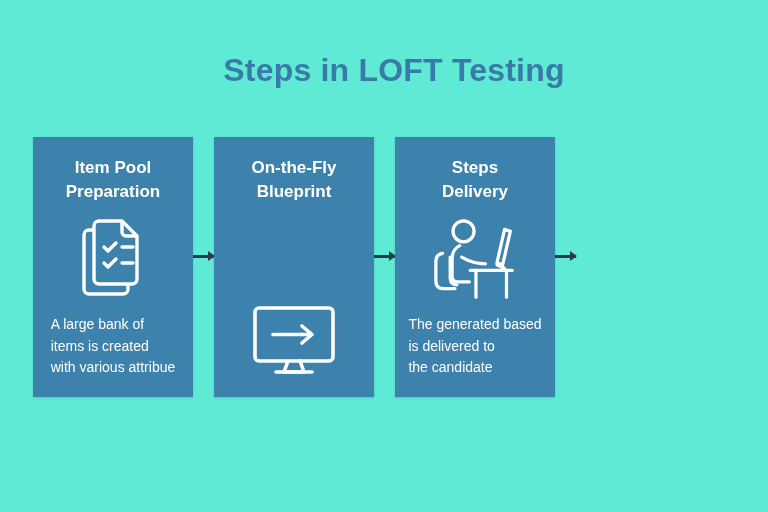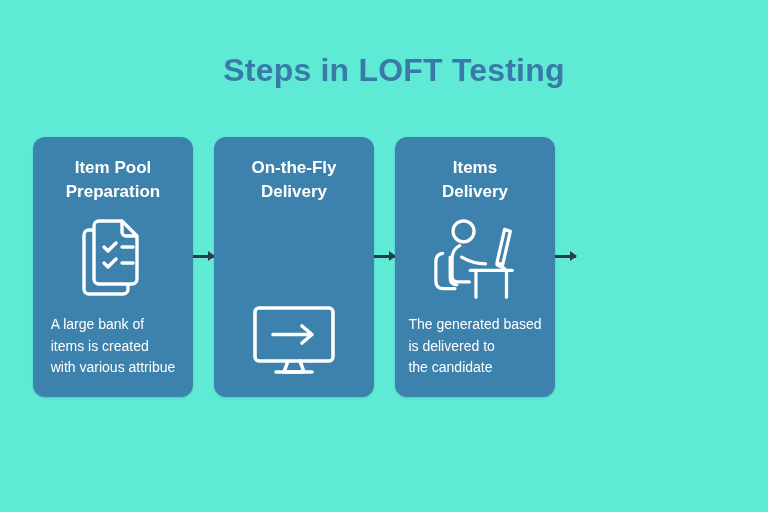--- a/index.html
+++ b/index.html
@@ -26,21 +26,21 @@
   .cards{
     position:absolute;
     top:137px;left:33px;
     width:703px;height:260px;
     display:flex;
     gap:21px;
   }
   .card{
     width:160px;height:260px;
     background:#3d82ad;
-    border-radius:12px;
+    border-radius:0;
     box-sizing:border-box;
     padding:19px 10px 18px;
     display:flex;
     flex-direction:column;
     align-items:center;
     justify-content:space-between;
     box-shadow:0 1px 2px rgba(30,60,90,.18);
   }
   .card-heading{
     color:#ffffff;
@@ -112,34 +112,34 @@
         </svg>
       </div>
       <div class="card-desc">A large bank of
 items is created
 with various attribue</div>
     </div>
 
 
     <div class="card">
       <div class="card-heading">On-the-Fly
-Delivery</div>
+Blueprint</div>
       <div class="card-icon">
         <svg width="86" height="76" viewBox="0 0 86 76" fill="none" stroke="#ffffff" stroke-width="3.6" stroke-linecap="round" stroke-linejoin="round">
           <rect x="4" y="5" width="78" height="53" rx="4"></rect>
           <path d="M22 31.5 H 60"></path>
           <path d="M51 23 l10 8.5 l-10 8.5"></path>
           <path d="M37 58 l-4 11 h20 l-4 -11"></path>
           <path d="M25 69 h36"></path>
         </svg>
       </div>
     </div>
 
     <div class="card">
-      <div class="card-heading">Items
+      <div class="card-heading">Steps
 Delivery</div>
       <div class="card-icon">
         <svg width="86" height="84" viewBox="0 0 90 88" fill="none" stroke="#ffffff" stroke-width="3.4" stroke-linecap="round" stroke-linejoin="round">
           <circle cx="33" cy="15" r="11"></circle>
           <path d="M11 38 q-7 1 -7 9 v20 q0 8 8 8 h12"></path>
           <path d="M19 42 v22 q0 7 7 7"></path>
           <path d="M29 30 q-8 4 -8 14 v18 q0 6 6 6 h12"></path>
           <path d="M31 42 q12 7 25 7"></path>
           <path d="M40 56 H 84"></path>
           <path d="M46 56 V 84"></path>

